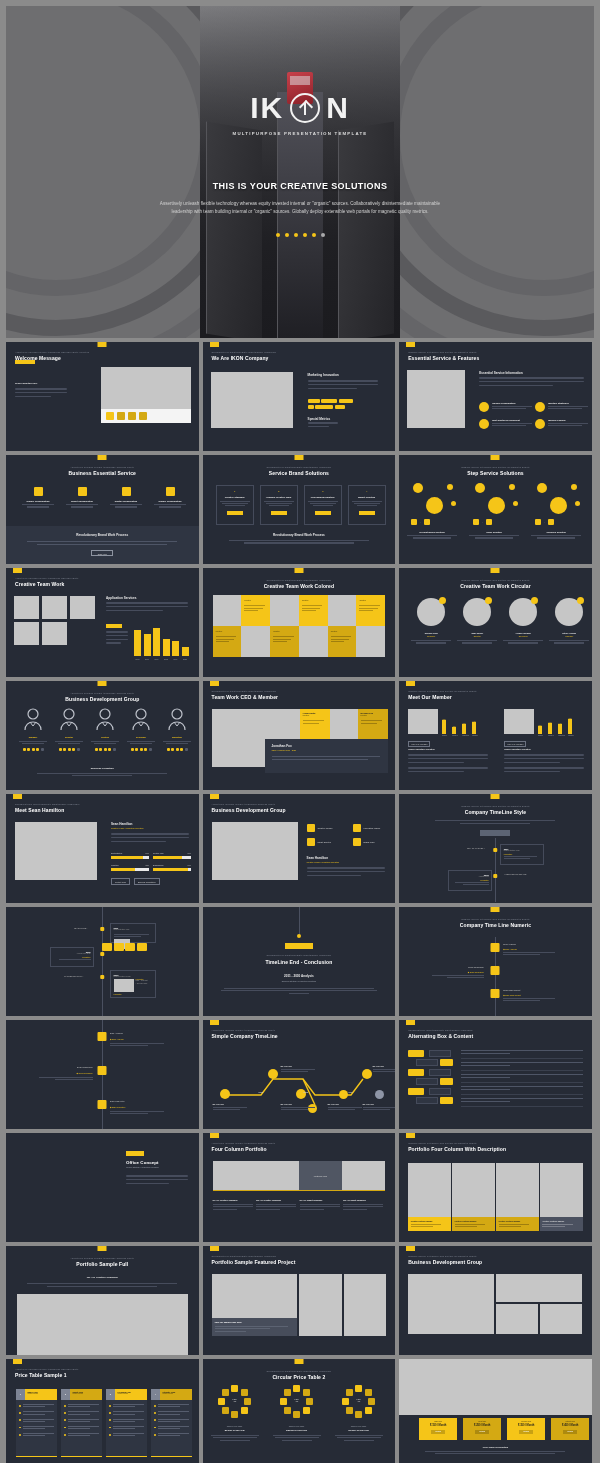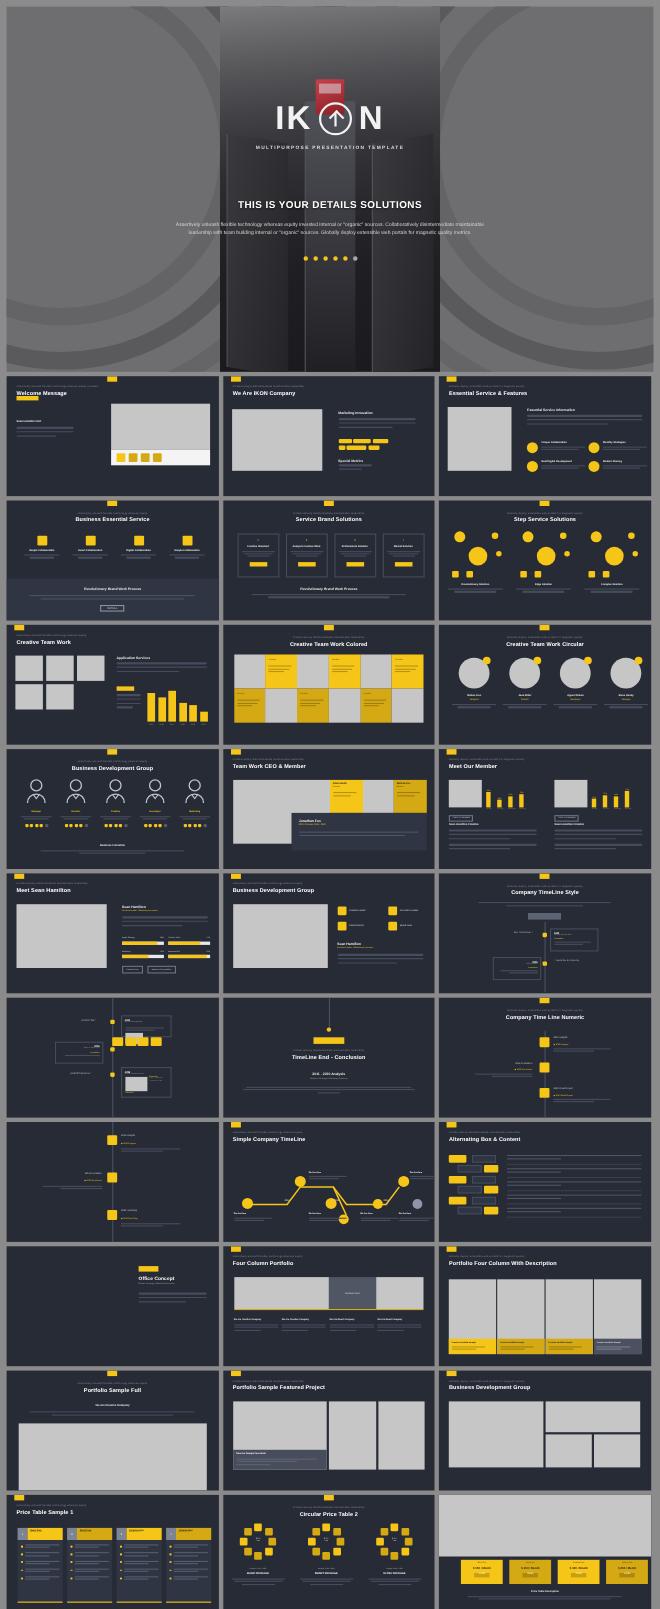--- a/index.html
+++ b/index.html
@@ -99,21 +99,21 @@
     </div>
     <div class="hero-overlay">
       <div class="logo-row">
         <span class="logo-txt">IK</span>
         <span class="logo-circle">
             <span class="logo-arrow"></span>
           </span>
         <span class="logo-txt">N</span>
       </div>
       <div class="hero-sub">MULTIPURPOSE PRESENTATION TEMPLATE</div>
-      <div class="hero-h2">THIS IS YOUR DETAILS SOLUTIONS</div>
+      <div class="hero-h2">THIS IS YOUR CREATIVE SOLUTIONS</div>
       <div class="hero-p">Assertively unleash flexible technology whereas equity invested internal or "organic" sources. Collaboratively disintermediate maintainable leadership with team building internal or "organic" sources. Globally deploy extensible web portals for magnetic quality metrics.</div>
       <div class="dots">
         <span class="dot"></span>
         <span class="dot"></span>
         <span class="dot"></span>
         <span class="dot"></span>
         <span class="dot"></span>
         <span class="dot grey"></span>
       </div>
     </div>

